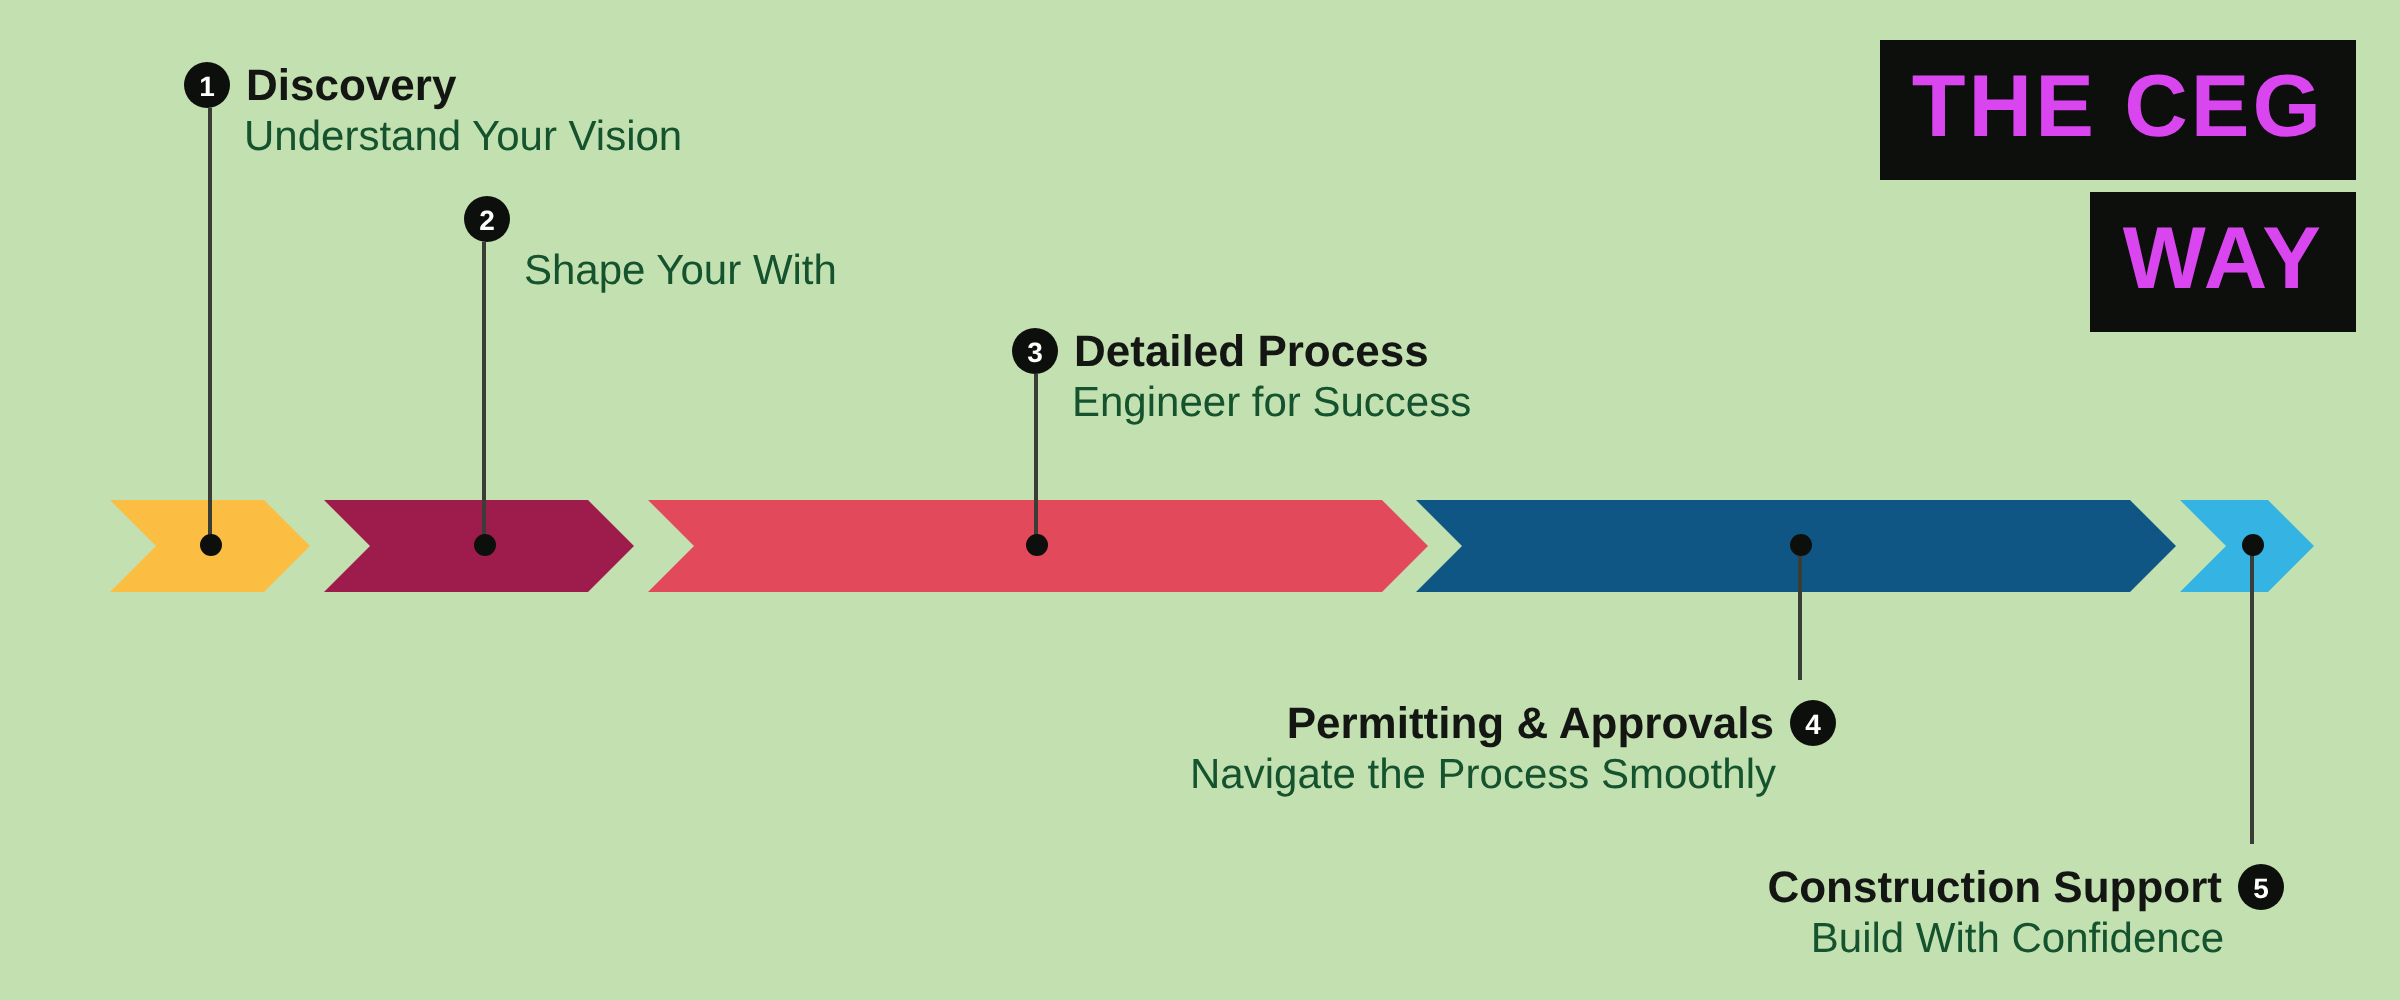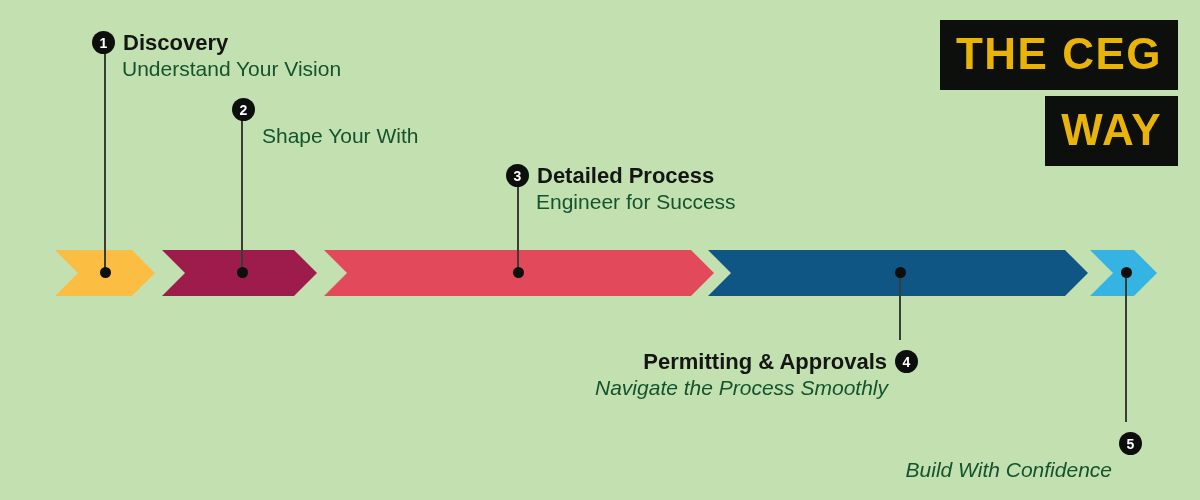--- a/index.html
+++ b/index.html
@@ -26,21 +26,21 @@
     position: absolute;
     top: 20px;
     right: 22px;
     display: flex;
     flex-direction: column;
     align-items: flex-end;
     gap: 6px;
   }
   .logo-box {
     background: #0d0f0c;
-    color: #eab308;
+    color: #d946ef;
     font-weight: bold;
     letter-spacing: 1.5px;
     line-height: 1;
     font-size: 44px;
     padding: 12px 16px 14px 16px;
     white-space: nowrap;
   }
 
   
   .bar {
@@ -94,21 +94,20 @@
     color: #14532d;
     line-height: 1.15;
     margin-top: 3px;
   }
   .step.left .step-sub {
     padding-left: 30px;
   }
   .step.right .step-sub {
     text-align: right;
     padding-right: 30px;
-    font-style: italic;
   }
   .badge {
     flex: 0 0 auto;
     width: 23px;
     height: 23px;
     border-radius: 50%;
     background: #0d0f0c;
     color: #ffffff;
     font-size: 14px;
     font-weight: bold;
@@ -167,20 +166,21 @@
         <div class="step-title">
           <span>Permitting &amp; Approvals</span>
           <div class="badge">4</div>
         </div>
         <div class="step-sub">Navigate the Process Smoothly</div>
       </div>
       <div class="conn" style="left: 899px; top: 272px; height: 68px;"></div>
       <div class="dot" style="left: 894.5px; top: 266.5px;"></div>
       <div class="step right" style="top: 411px; right: 58px;">
         <div class="step-title">
+          <span>Construction Support</span>
           <div class="badge">5</div>
         </div>
         <div class="step-sub">Build With Confidence</div>
       </div>
       <div class="conn" style="left: 1125px; top: 272px; height: 150px;"></div>
       <div class="dot" style="left: 1120.5px; top: 266.5px;"></div>
     </div>
 
 </div>
 

